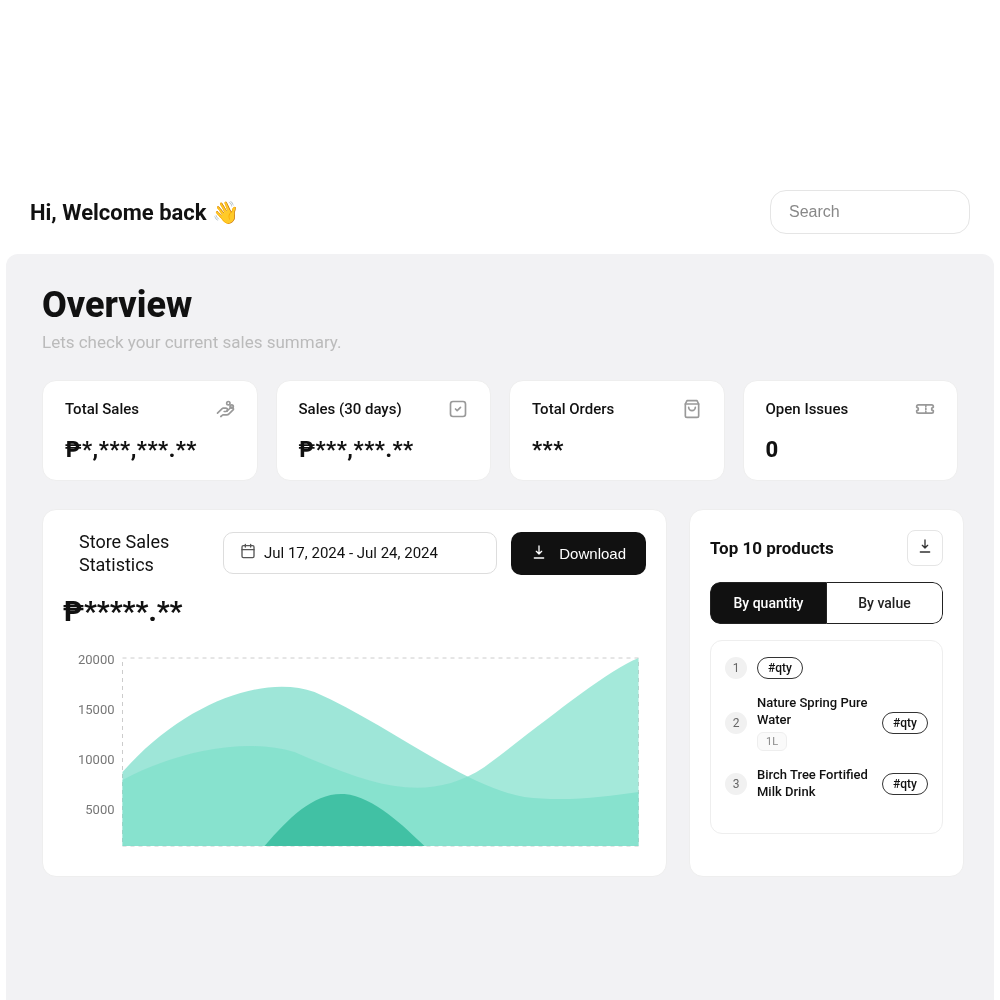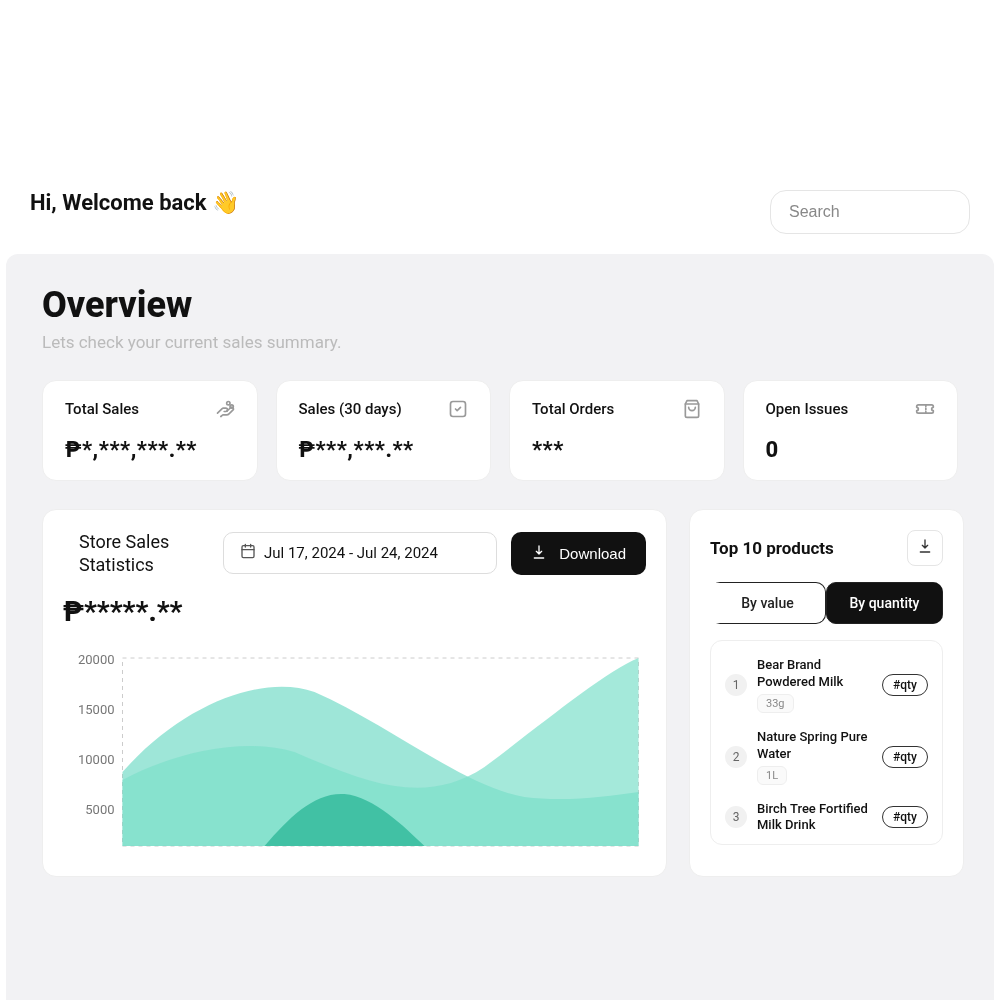--- a/index.html
+++ b/index.html
@@ -7,21 +7,21 @@
       font-family: -apple-system, BlinkMacSystemFont, "Segoe UI", Roboto, sans-serif;
       background: #fff;
       color: #111;
       width: 1000px;
       height: 1000px;
       overflow: hidden;
     }
     .top-bar {
       display: flex;
       justify-content: space-between;
-      align-items: flex-start;
+      align-items: center;
       padding: 190px 30px 20px 30px;
     }
     .welcome {
       font-size: 22px;
       font-weight: 700;
       display: flex;
       align-items: center;
       gap: 6px;
     }
     .wave-emoji {
@@ -375,36 +375,32 @@
         <div class="download-icon-btn">
           <span>
             <svg style="width:16px;height:16px" viewBox="0 0 24 24" fill="none" stroke="#333" stroke-width="2" stroke-linecap="round" stroke-linejoin="round">
                 <path d="M12 3v12m0 0-4-4m4 4 4-4M5 21h14"></path>
               </svg>
           </span>
         </div>
       </div>
 
       <div class="tab-row">
+        <div class="tab active" style="border-radius:10px 0 0 10px">
+          <span>By quantity</span>
+        </div>
         <div class="tab inactive" style="border-radius:0 10px 10px 0;border-left:none">
           <span>By value</span>
         </div>
-        <div class="tab active" style="border-radius:10px 0 0 10px">
-          <span>By quantity</span>
-        </div>
       </div>
 
       <div class="product-list-wrap">
 
         <div class="product-row">
           <div class="product-rank">1</div>
-          <div class="product-info">
-            <div class="product-name">Bear Brand Powdered Milk</div>
-            <span class="product-variant">33g</span>
-          </div>
           <div class="qty-badge">#qty</div>
         </div>
 
         <div class="product-row">
           <div class="product-rank">2</div>
           <div class="product-info">
             <div class="product-name">Nature Spring Pure Water</div>
             <span class="product-variant">1L</span>
           </div>
           <div class="qty-badge">#qty</div>

